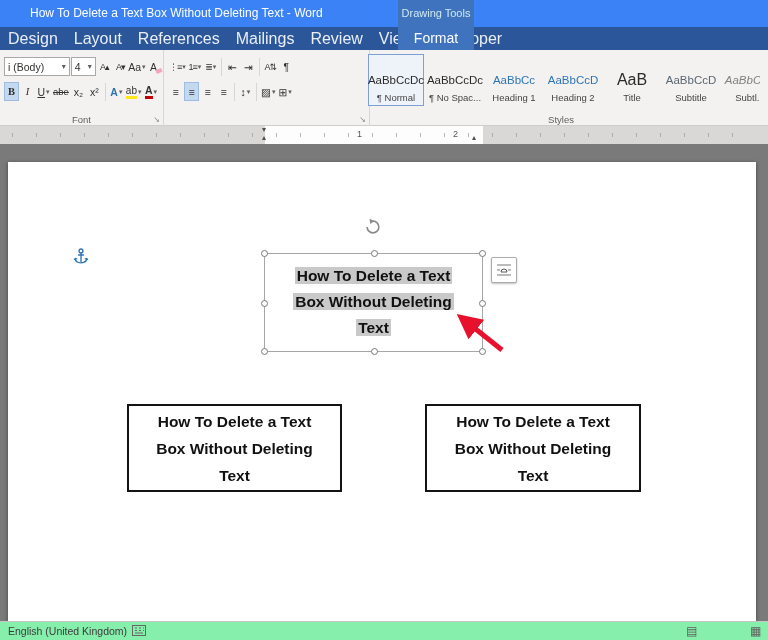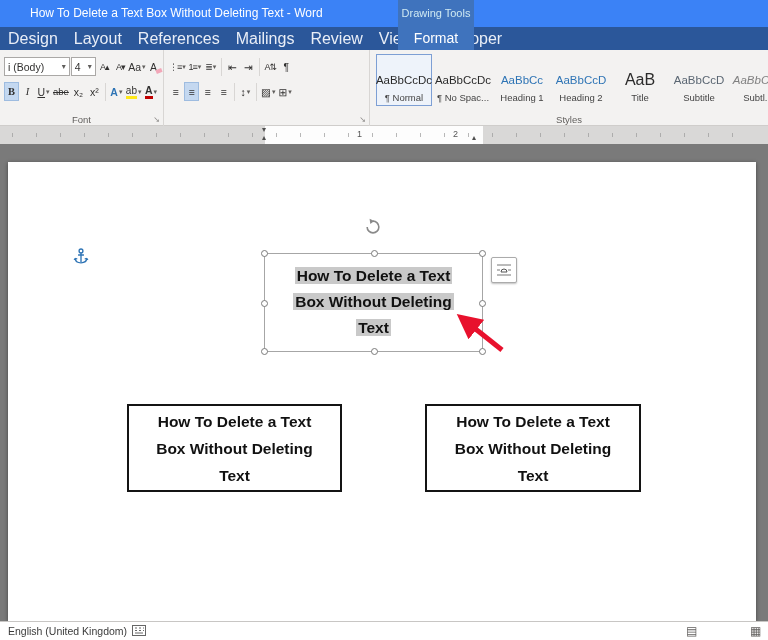--- a/index.html
+++ b/index.html
@@ -20,21 +20,21 @@
   
   .tabrow { position:absolute; left:0; top:27px; width:768px; height:23px; background:#2b579a; display:flex; align-items:center; z-index:5; }
   .tab { padding:0 8px; color:#e9eef7; font-size:16px; line-height:23px; white-space:nowrap; }
   .tellme { position:absolute; left:484px; top:0; height:23px; display:flex; align-items:center; gap:5px; color:#d9e3f2; font-size:11px; white-space:nowrap; }
 
   
   .ribbon { position:absolute; left:0; top:50px; width:768px; height:76px; background:#f3f2f1; border-bottom:1px solid #cfcdcb; z-index:4; }
   .rgroup { position:absolute; top:0; height:76px; border-right:1px solid #d8d6d4; }
   .g-font { left:0; width:164px; }
   .g-par  { left:164px; width:206px; }
-  .g-styles { left:370px; width:398px; border-right:none; overflow:hidden; }
+  .g-styles { left:362px; width:398px; border-right:none; overflow:hidden; }
   .grouplabel { position:absolute; bottom:1px; left:0; right:0; text-align:center; font-size:9.5px; color:#605e5c; }
   .launcher { position:absolute; right:3px; bottom:2px; font-size:8px; color:#8a8886; line-height:8px; }
 
   .rrow { position:absolute; left:4px; right:2px; display:flex; align-items:center; gap:1px; }
   .row1 { top:6px; height:21px; }
   .row2 { top:31px; height:21px; }
 
   .combo { display:flex; align-items:center; justify-content:space-between; background:#fff; border:1px solid #aaa8a6; height:19px; font-size:10.5px; color:#323130; padding:0 3px; }
   .combo-name { width:79px; }
   .combo-size { width:29px; }
@@ -96,21 +96,21 @@
 
   .layout-opt { position:absolute; left:483px; top:95px; width:26px; height:26px; background:#fff; border:1px solid #ababab; border-radius:2px; box-shadow:0 1px 2px rgba(0,0,0,.25); display:flex; align-items:center; justify-content:center; }
 
   .arrow-svg { position:absolute; left:0; top:0; width:748px; height:459px; pointer-events:none; }
 
   .plain-box { position:absolute; top:242px; height:88px; border:2px solid #141414; background:#fff; text-align:center; font-weight:bold; font-size:15.5px; line-height:27px; color:#111; padding-top:2px; }
   .box-left { left:119px; width:215px; }
   .box-right { left:417px; width:216px; }
 
   
-  .statusbar { position:absolute; left:0; bottom:0; width:768px; height:19px; background:#ffffff; border-top:1px solid #c8c6c4; z-index:5; }
+  .statusbar { position:absolute; left:0; bottom:0; width:768px; height:19px; background:#86efac; border-top:1px solid #c8c6c4; z-index:5; }
   .lang { position:absolute; left:8px; top:0; line-height:18px; font-size:10.5px; color:#3b3b3b; }
   .proof-ic { position:absolute; left:132px; top:3px; }
   .view-ic { position:absolute; top:1px; font-size:12px; color:#605e5c; line-height:17px; }
   .v1 { left:686px; } .v2 { left:750px; }
 </style>
 </head>
 <body>
 
 <div class="titlebar">
   <span class="title-text">How To Delete a Text Box Without Deleting Text - Word</span>

